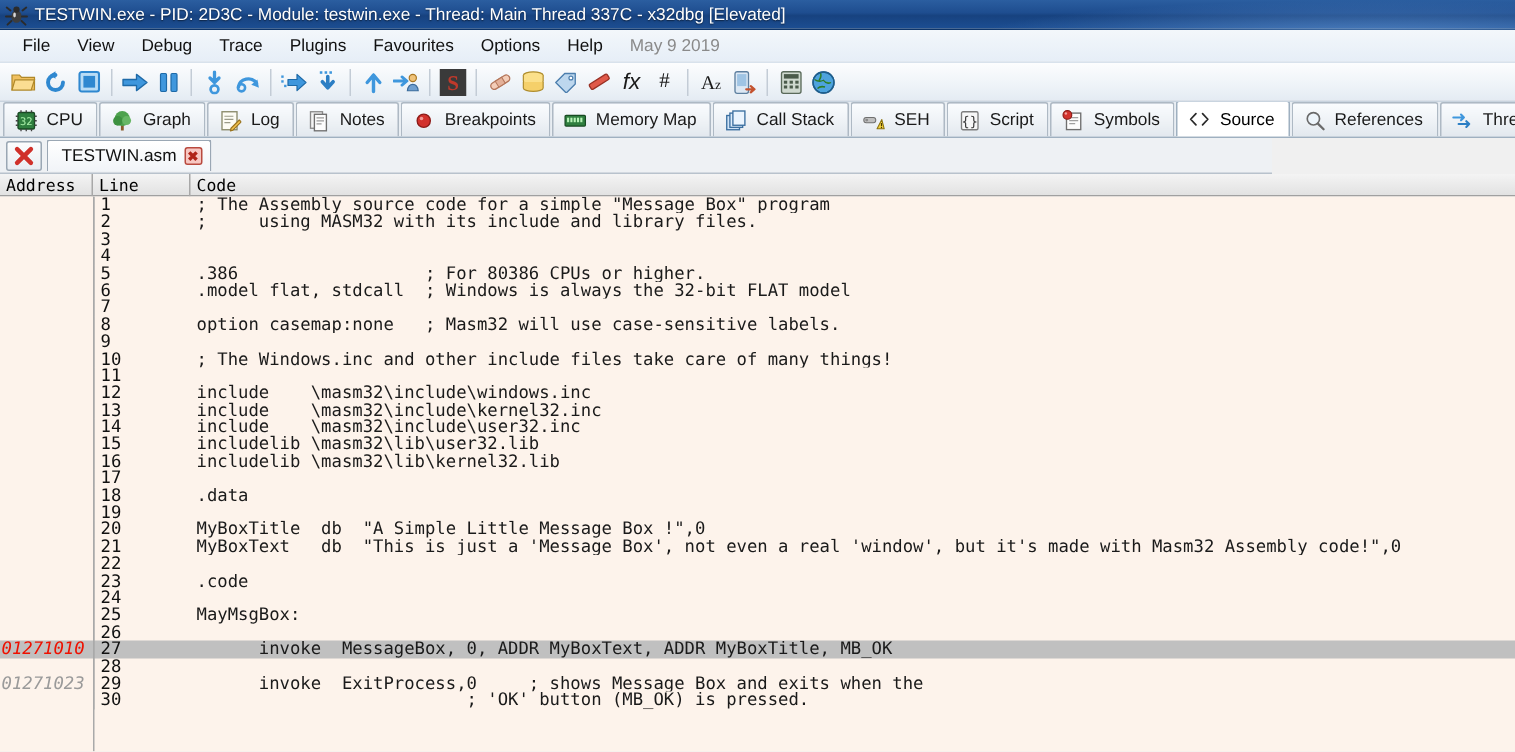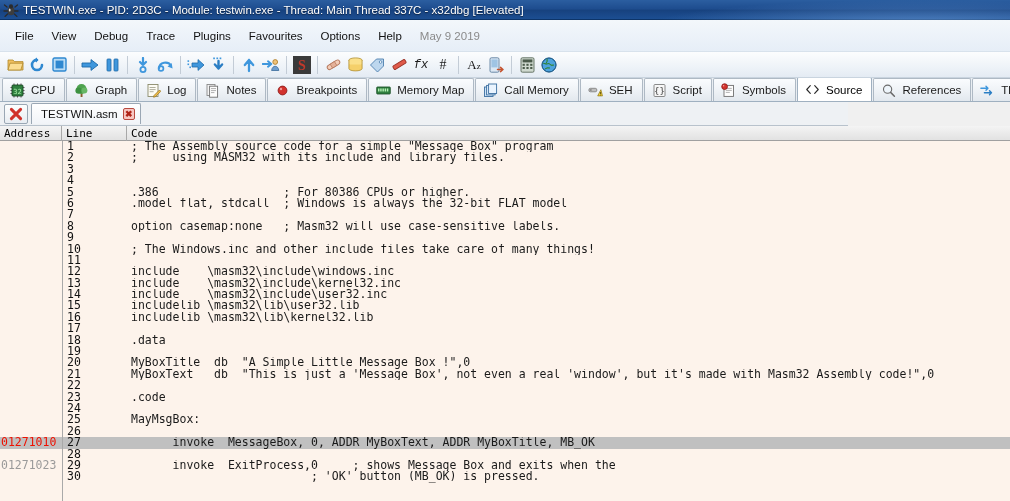--- a/index.html
+++ b/index.html
@@ -26,21 +26,21 @@
   }
   #titlebar .bug-icon { width: 16px; height: 16px; margin: 0 4px 0 3px; flex: 0 0 auto; position: relative; z-index: 2;}
   #titlebar .title-text {
     color: #ffffff; font-size: 11.5px; white-space: nowrap;
     text-shadow: 0 1px 1px rgba(0,0,0,0.55);
     position: relative; z-index: 2;
   }
 
   
   #menubar {
-    height: 32px; width: 1010px;
+    height: 22px; width: 1010px;
     background: linear-gradient(to bottom, #f3f7fb 0%, #e6eef7 100%);
     display: flex; align-items: center;
     border-bottom: 1px solid #d8e2ec;
     padding-left: 6px;
   }
   #menubar .menu-item {
     font-size: 11.5px; color: #111; padding: 2px 9px; white-space: nowrap; cursor: default;
   }
   #menubar .menu-date { font-size: 11.5px; color: #8a8a8a; padding: 2px 9px; white-space: nowrap; }
 
@@ -143,21 +143,21 @@
   }
   .srow {
     height: 11.4px; display: flex; align-items: center;
     font-family: "DejaVu Sans Mono", monospace;
     font-size: 11.5px; line-height: 11.4px;
     white-space: pre;
   }
   .srow.hl { background: #c0c0c0; }
   .srow .c-addr {
     width: 62px; flex: 0 0 62px; text-align: left; padding-left: 1px;
-    color: #9a9a9a; overflow: hidden;
+    color: #9a9a9a; overflow: hidden; font-style: italic;
   }
   .srow .c-addr.cur { color: #ee1100; }
   .srow .c-line {
     width: 65px; flex: 0 0 65px; padding-left: 4px;
     color: #111; border-left: 1px solid #a9a9a9; overflow: hidden;
     height: 11.4px; line-height: 11.4px;
   }
   .srow .c-code {
     flex: 1 1 auto; padding-left: 4px; color: #1a1a1a; overflow: hidden;
   }
@@ -302,21 +302,21 @@
       <path d="M1.5 8 L7.5 2 h7 v7 l-6 6 Z" fill="#bdd7ee" stroke="#4d7fae" stroke-width="0.9" stroke-linejoin="round"></path>
       <circle cx="11.6" cy="5" r="1.3" fill="#fff" stroke="#4d7fae" stroke-width="0.8"></circle>
     </svg>
   </div>
   <div class="tb-btn">
     <svg width="17" height="15" viewBox="0 0 17 15">
       <rect x="1.5" y="5.5" width="14" height="4" rx="1" fill="#e05a4a" stroke="#9a3125" stroke-width="0.9" transform="rotate(-32 8.5 7.5)"></rect>
     </svg>
   </div>
   <div class="tb-btn">
-    <span style="font-family:Liberation Mono, monospace; font-style:italic; font-size:12px; color:#1a1a1a;">fx</span>
+    <span style="font-family:Liberation Sans, sans-serif; font-style:italic; font-size:15px; color:#1a1a1a;">fx</span>
   </div>
   <div class="tb-btn">
     <span style="font-family:'Liberation Serif', serif; font-size:14px; color:#1a1a1a;">#</span>
   </div>
   <div class="tb-sep"></div>
 
   <div class="tb-btn">
     <span style="font-family:'Liberation Serif', serif; font-size:13px; color:#1a1a1a;">A<span style="font-size:9px;">z</span></span>
   </div>
   <div class="tb-btn">
@@ -418,21 +418,21 @@
     </svg>
     <span>Memory Map</span>
   </div>
 
   <div class="mtab">
     <svg class="ticon" viewBox="0 0 15 15">
       <rect x="1.5" y="4" width="8.5" height="9.5" fill="#cfe3f7" stroke="#3b6fa0" stroke-width="0.9"></rect>
       <rect x="3.6" y="2.4" width="8.5" height="9.5" fill="#dcecfb" stroke="#3b6fa0" stroke-width="0.9"></rect>
       <rect x="5.6" y="1" width="8" height="9.5" fill="#eaf4fe" stroke="#3b6fa0" stroke-width="0.9"></rect>
     </svg>
-    <span>Call Memory</span>
+    <span>Call Stack</span>
   </div>
 
   <div class="mtab">
     <svg class="ticon" viewBox="0 0 17 15">
       <rect x="1" y="5" width="9" height="4" rx="1.8" fill="#bfbfbf" stroke="#6f6f6f" stroke-width="0.8"></rect>
       <circle cx="3.2" cy="7" r="1.1" fill="#8a8a8a"></circle>
       <path d="M11 13.6 L14.6 6.6 L16.4 13.6 Z" fill="#f4d23c" stroke="#8a7210" stroke-width="0.8" stroke-linejoin="round"></path>
       <rect x="13.9" y="9.2" width="0.9" height="2.4" fill="#4a3c06"></rect>
       <rect x="13.9" y="12.2" width="0.9" height="0.9" fill="#4a3c06"></rect>
     </svg>

